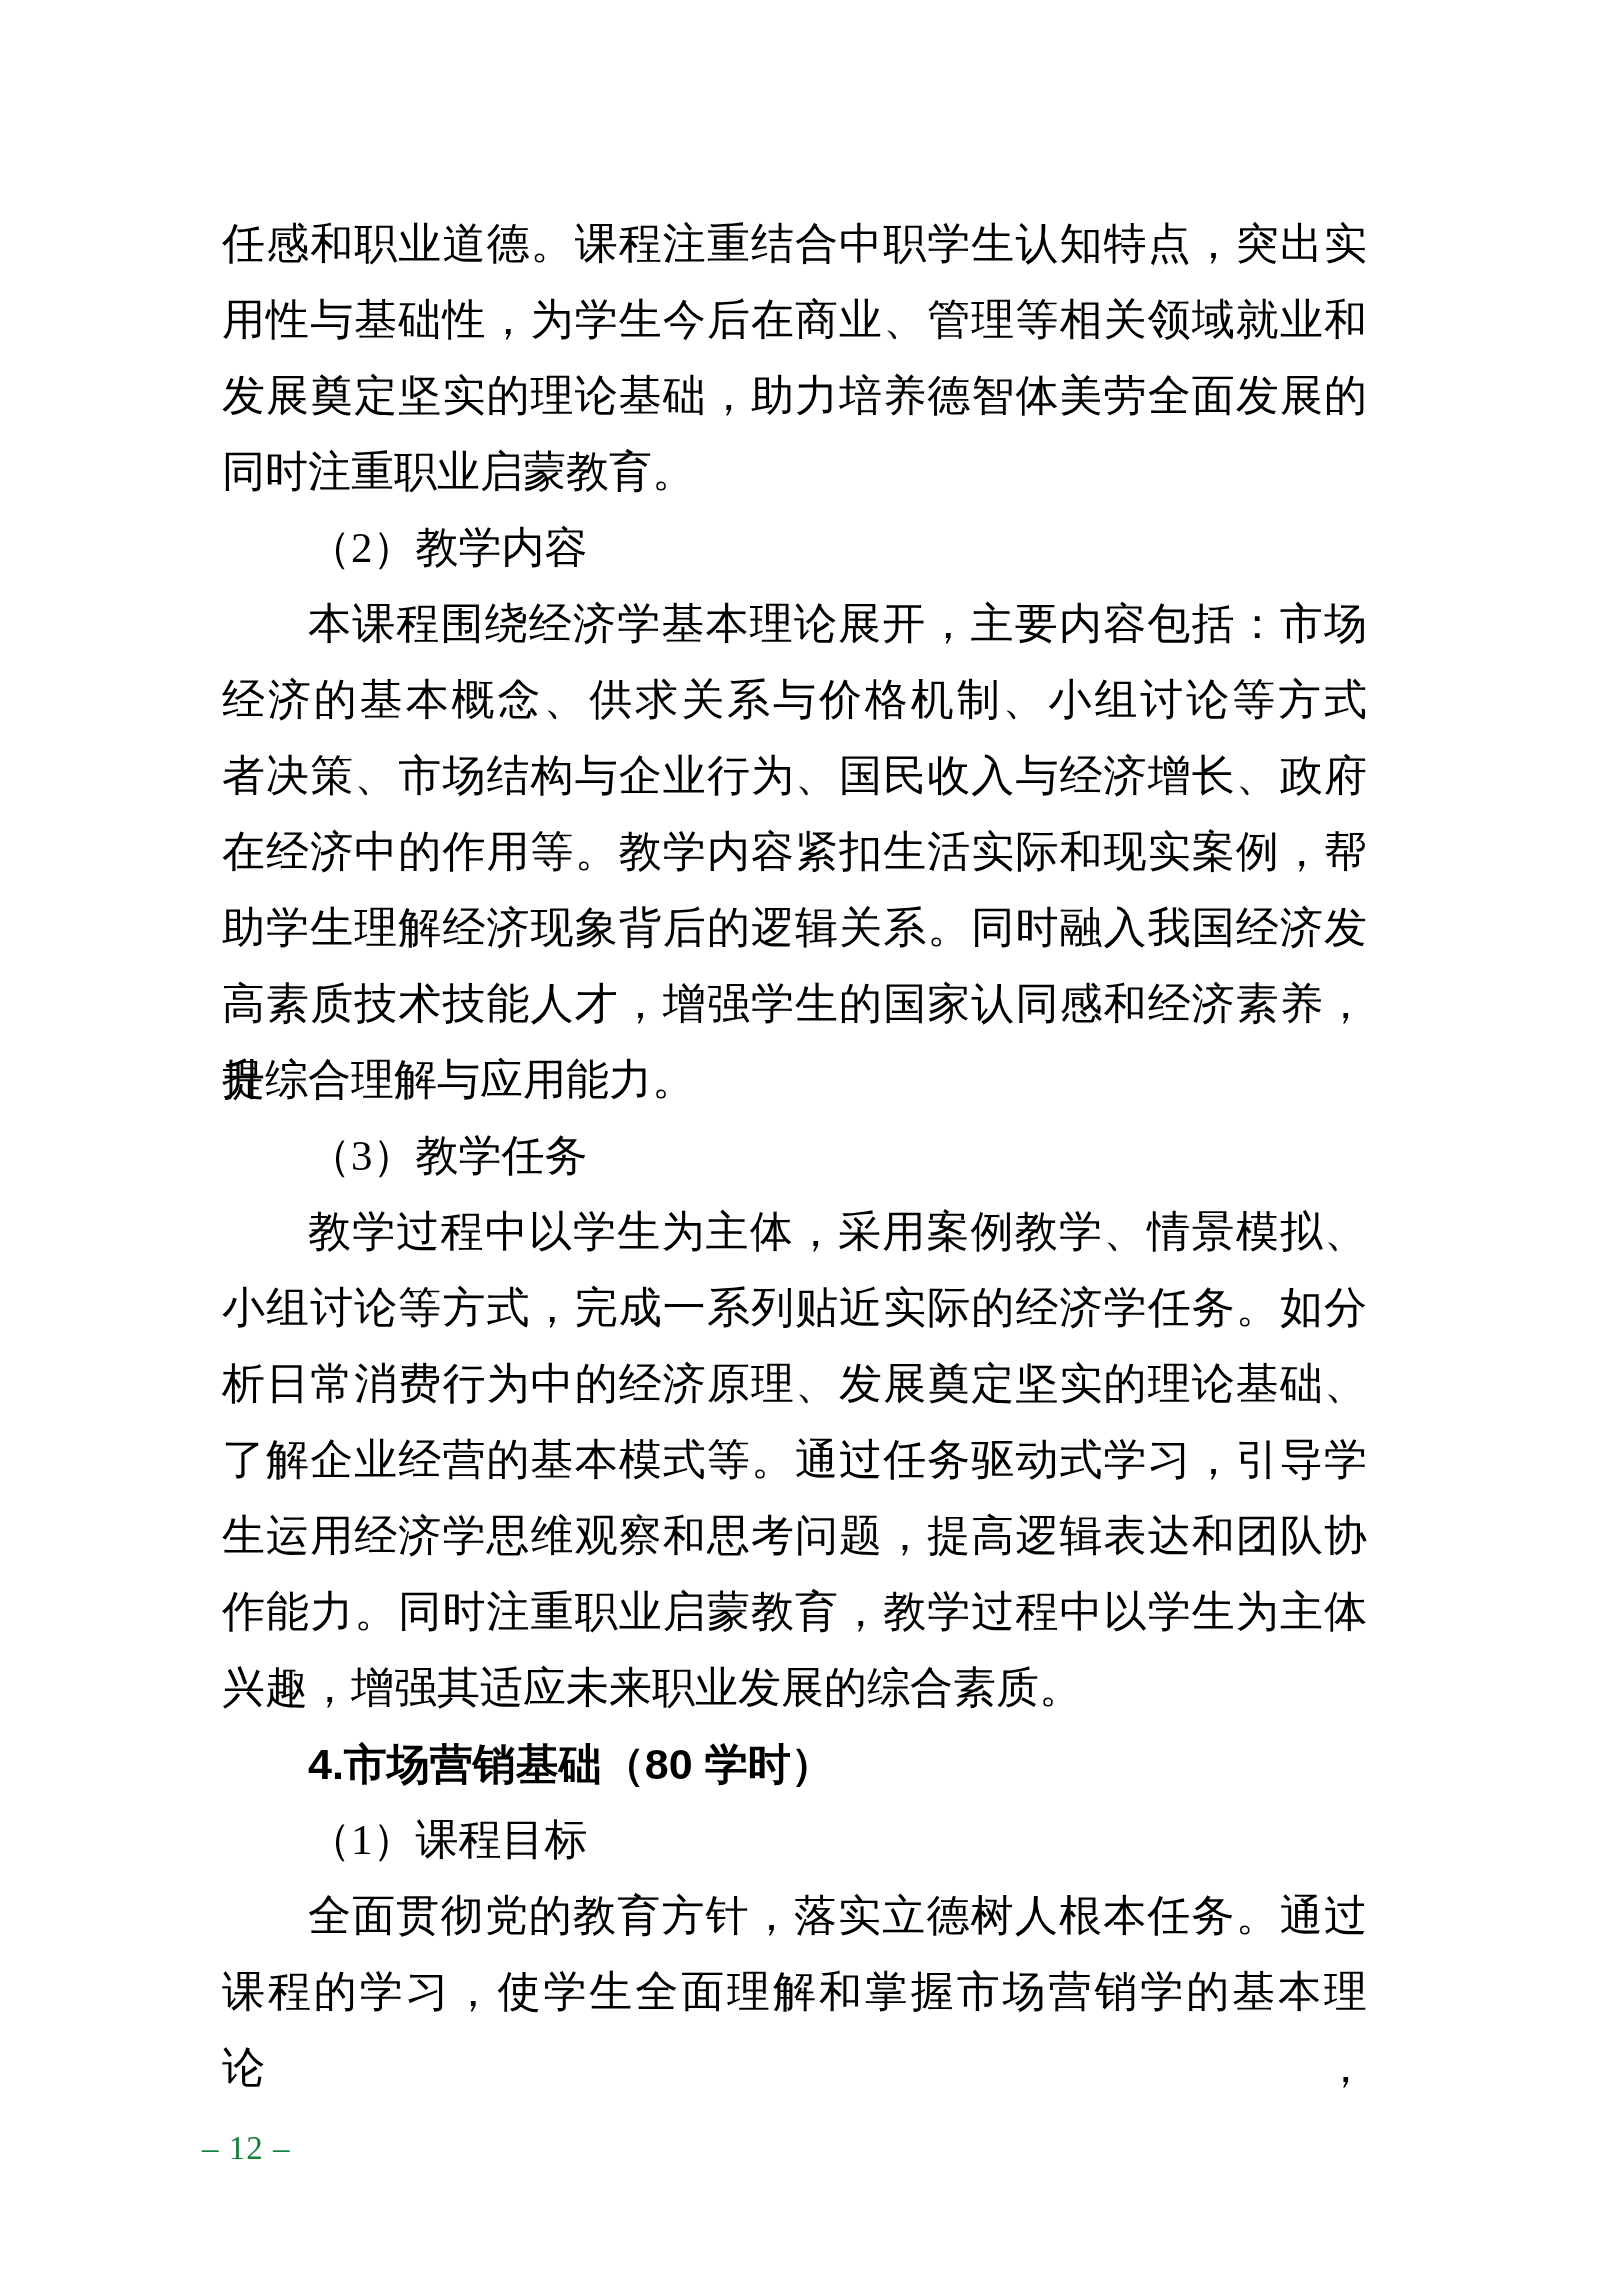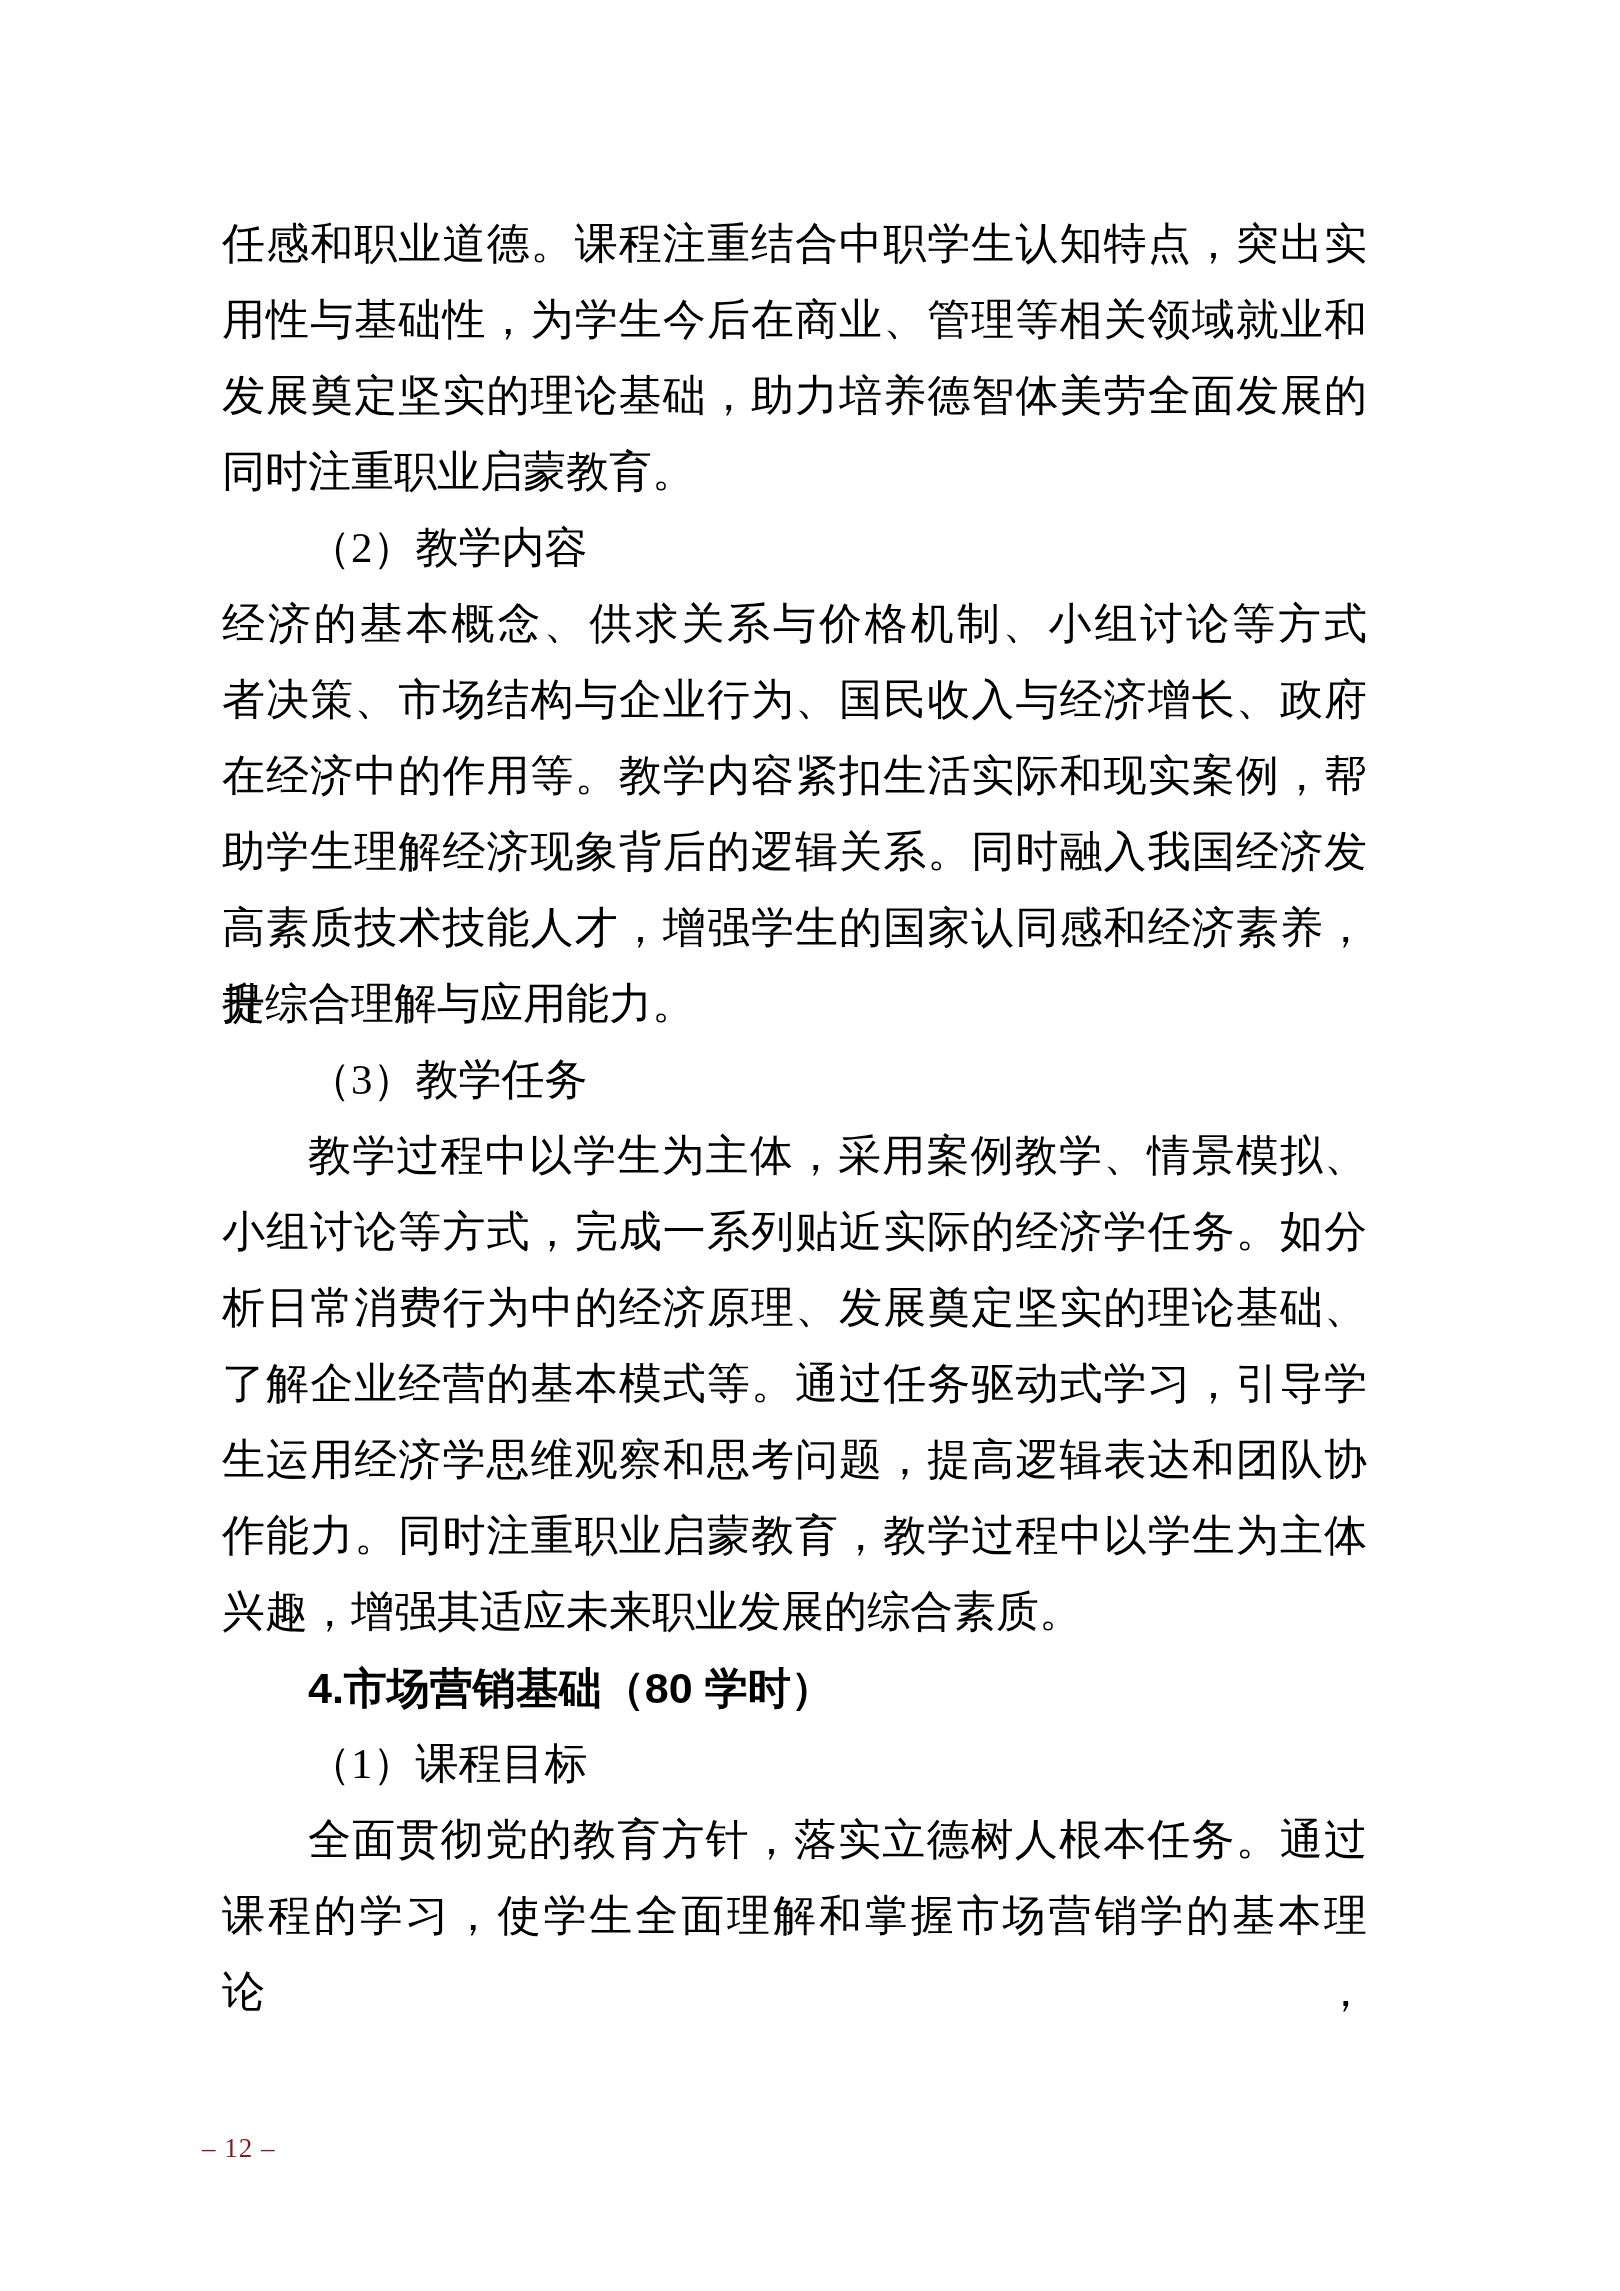--- a/index.html
+++ b/index.html
@@ -46,40 +46,41 @@
   .bold {
     font-weight: 700;
     font-family: "Liberation Sans", sans-serif;
   }
   .footer {
     position: absolute;
     left: 202px;
     top: 2129px;
     height: 39px;
     line-height: 39px;
-    font-size: 27px;
+    font-size: 33px;
     letter-spacing: 1px;
     font-family: "Liberation Serif", serif;
-    color: #7f1d1d;
+    color: #15803d;
   }
 </style>
 </head>
 <body>
 
 <div class="page">
 
   <div class="textblock">
 
     <div class="line">任感和职业道德。课程注重结合中职学生认知特点，突出实</div>
     <div class="line">用性与基础性，为学生今后在商业、管理等相关领域就业和</div>
     <div class="line">发展奠定坚实的理论基础，助力培养德智体美劳全面发展的</div>
     <div class="line last">同时注重职业启蒙教育。</div>
 
     <div class="line last indent">（2）教学内容</div>
 
+    <div class="line indent">本课程围绕经济学基本理论展开，主要内容包括：市场</div>
     <div class="line">经济的基本概念、供求关系与价格机制、小组讨论等方式</div>
     <div class="line">者决策、市场结构与企业行为、国民收入与经济增长、政府</div>
     <div class="line">在经济中的作用等。教学内容紧扣生活实际和现实案例，帮</div>
     <div class="line">助学生理解经济现象背后的逻辑关系。同时融入我国经济发</div>
     <div class="line">高素质技术技能人才，增强学生的国家认同感和经济素养，提</div>
     <div class="line last">升综合理解与应用能力。</div>
 
     <div class="line last indent">（3）教学任务</div>
 
     <div class="line indent">教学过程中以学生为主体，采用案例教学、情景模拟、</div>

